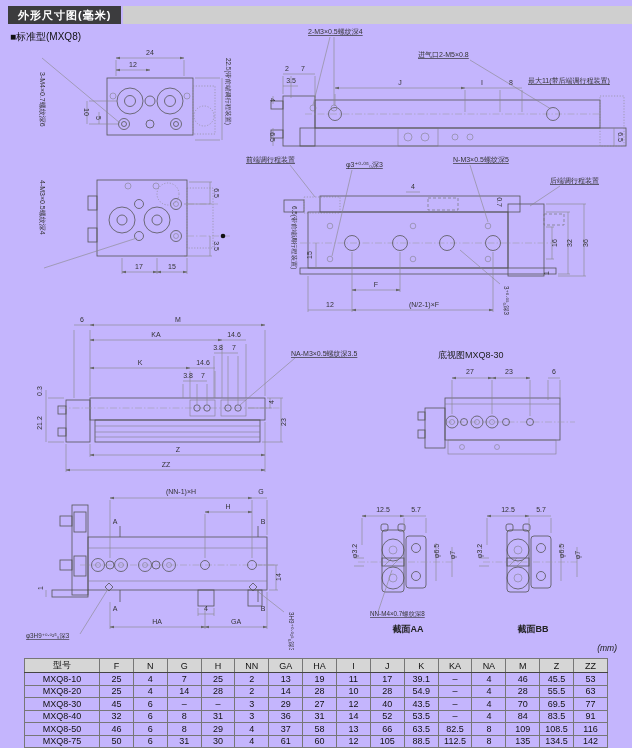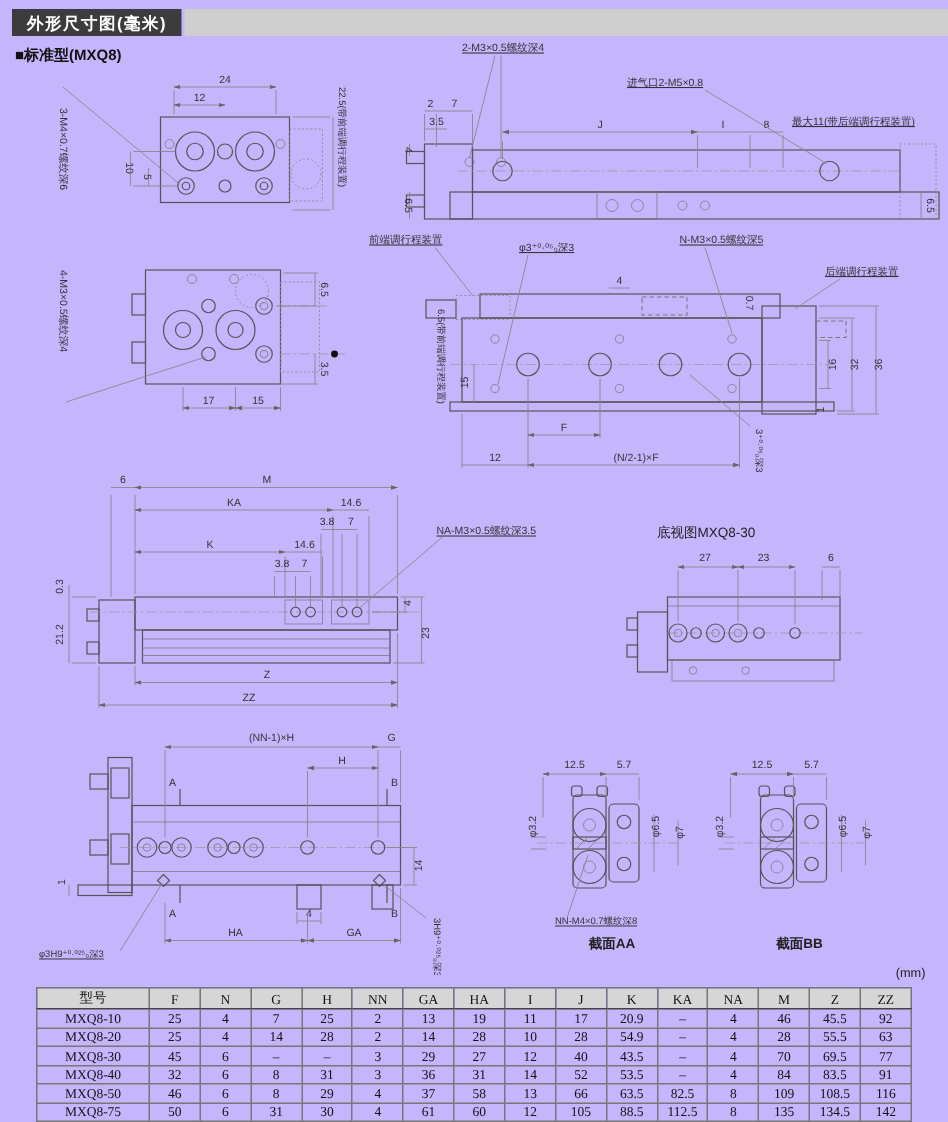--- a/index.html
+++ b/index.html
@@ -2,42 +2,42 @@
 <html><head>
 <meta charset="utf-8">
 <style>
   html,body{margin:0;padding:0;}
   .page{position:relative;width:632px;height:748px;background:#c4b5fd;overflow:hidden;
         font-family:"Liberation Sans","DejaVu Sans",sans-serif;padding-left:11px;}
   .hdr{position:absolute;left:8px;top:6px;right:6px;height:18px;display:flex;}
   .hdr-tab{background:#3c3c3e;color:#fff;font-size:11px;font-weight:bold;
            padding:2px 10px 0 10px;letter-spacing:1px;white-space:nowrap;}
   .hdr-bar{flex:1;background:#cfcfcf;margin-left:2px;}
-  .subt{position:absolute;left:10px;top:30px;font-size:10px;color:#111;font-weight:bold;}
-  .units{position:absolute;right:26px;top:643px;font-size:8.5px;color:#222;}
+  .subt{position:absolute;left:10px;top:30px;font-size:10px;color:#111;font-weight:normal;}
+  .units{position:absolute;right:26px;top:643px;font-size:8.5px;color:#222;font-style:italic;}
   svg{position:absolute;left:0;top:0;}
   svg text{font-family:"Liberation Sans","DejaVu Sans",sans-serif;}
   .dt{font-size:7px;fill:#333;}
   .nt{font-size:7px;fill:#333;text-decoration:underline;}
   .ntp{font-size:7px;fill:#333;}
   .sm{font-size:6.3px;}
   .ttl{font-size:9px;fill:#222;font-weight:bold;}
   .vt{font-size:9px;fill:#222;}
   .ln{stroke:#555;stroke-width:0.8;fill:none;}
   .lnt{stroke:#777;stroke-width:0.5;fill:none;}
   .dl{stroke:#888;stroke-width:0.6;fill:none;}
   .dsh{stroke:#777;stroke-width:0.7;fill:none;stroke-dasharray:3 2;}
   .dot{stroke:#888;stroke-width:0.6;fill:none;stroke-dasharray:1.2 1.6;}
   .cl{stroke:#999;stroke-width:0.5;fill:none;stroke-dasharray:7 2 1.5 2;}
   .spec{position:absolute;left:24px;top:658px;width:584px;border-collapse:collapse;
         table-layout:fixed;font-size:9px;color:#111;}
   .spec th,.spec td{border:1px solid #777;text-align:center;padding:0;height:11.5px;
         overflow:hidden;white-space:nowrap;}
   .spec th{background:#d6d6d6;font-weight:normal;border-bottom:1.5px solid #444;}
-  .spec tr{border-bottom:1.2px solid #555;font-family:Liberation Serif, serif;}
+  .spec tr{border-bottom:1.2px solid #555;}
   .spec{border:1.6px solid #333;}
   .spec td:first-child,.spec th:first-child{width:74px;}
 </style>
 </head>
 <body>
 
 <div class="page">
 
   <div class="hdr">
     <div class="hdr-tab">外形尺寸图(毫米)</div>
@@ -507,26 +507,26 @@
           <td>MXQ8-10</td>
           <td>25</td>
           <td>4</td>
           <td>7</td>
           <td>25</td>
           <td>2</td>
           <td>13</td>
           <td>19</td>
           <td>11</td>
           <td>17</td>
-          <td>20.9</td>
+          <td>39.1</td>
           <td>–</td>
           <td>4</td>
           <td>46</td>
           <td>45.5</td>
-          <td>92</td>
+          <td>53</td>
         </tr>
         <tr>
           <td>MXQ8-20</td>
           <td>25</td>
           <td>4</td>
           <td>14</td>
           <td>28</td>
           <td>2</td>
           <td>14</td>
           <td>28</td>

